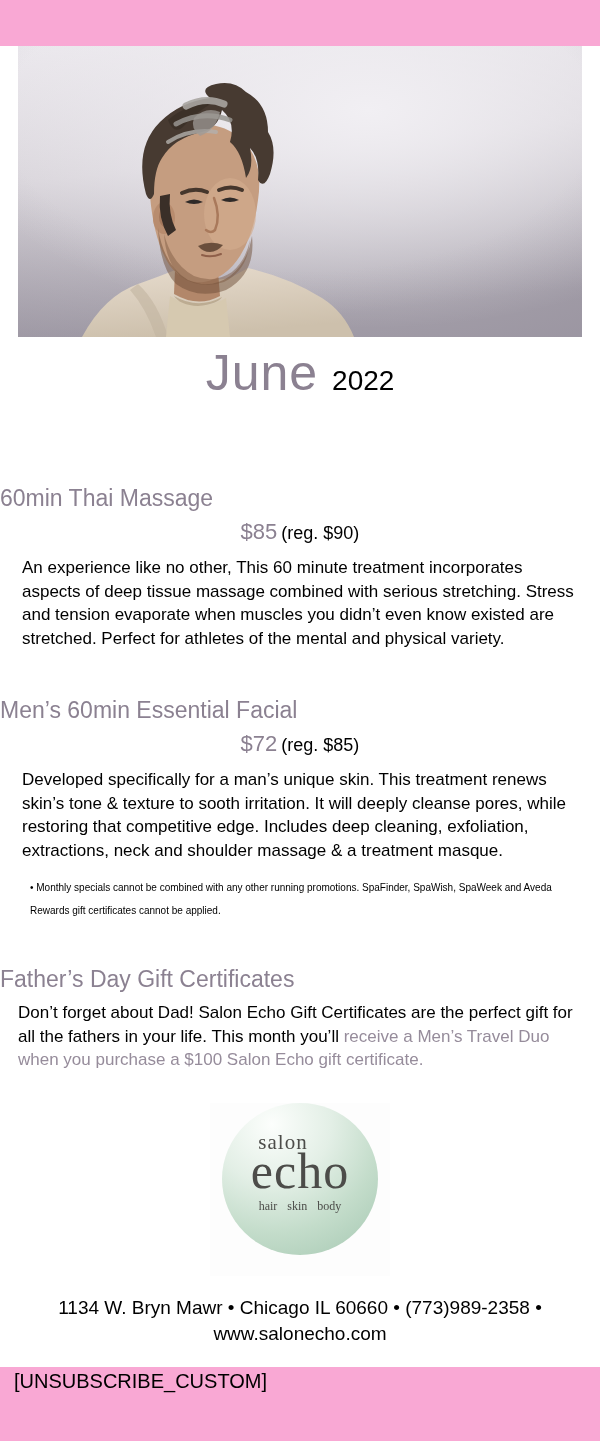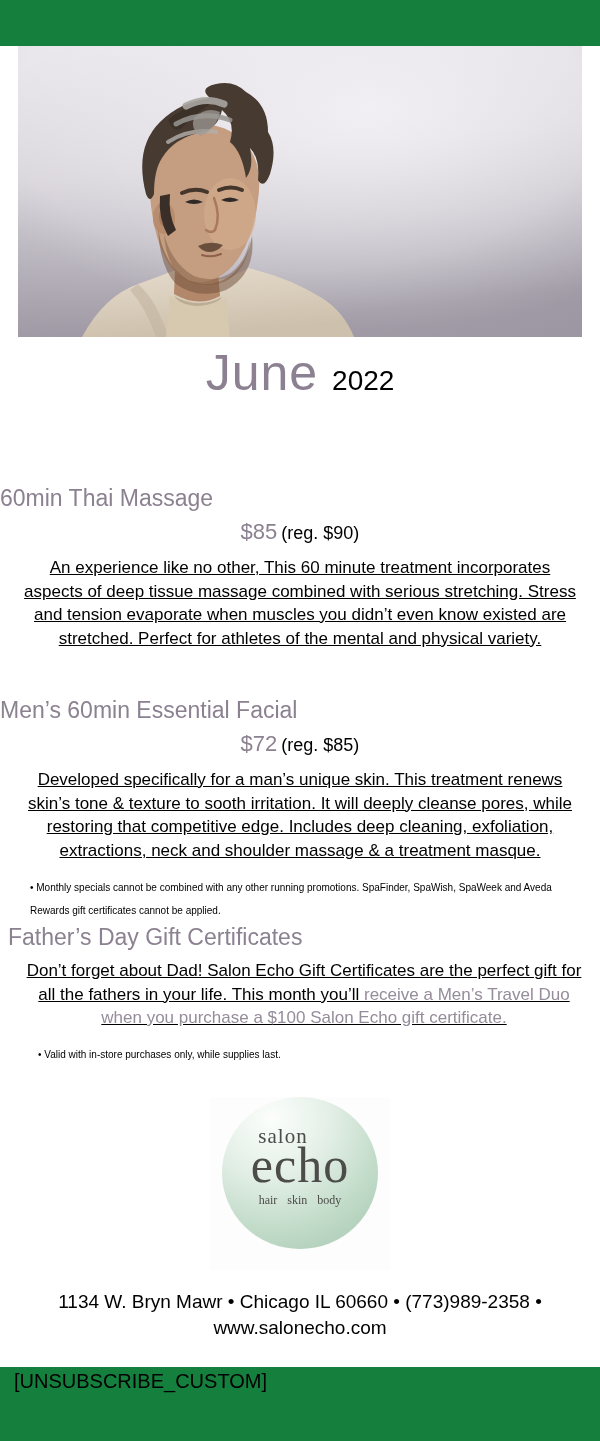--- a/index.html
+++ b/index.html
@@ -1,39 +1,39 @@
 <!DOCTYPE html>
 <html style="--accent: #8b8191; --highlight: #968c9b;"><head>
 <meta charset="utf-8">
 <style>
   html,body{margin:0;padding:0;}
   body{background:#f2f2f3;}
-  .page{position:relative;width:600px;height:1441px;background:#15803d;
+  .page{position:relative;width:600px;height:1441px;background:#f9a8d4;
         font-family:"Liberation Sans",sans-serif;color:#000;overflow:hidden;}
   .card{margin-top:46px;background:#ffffff;height:1321px;overflow:hidden;}
   .hero{margin:0 18px;height:291px;}
   .hero svg{display:block;width:564px;height:291px;}
 
   .masthead{text-align:center;margin-top:8px;line-height:56px;white-space:nowrap;}
   .month{font-size:50px;color:var(--accent,#8b8191);letter-spacing:1px;}
   .year{font-size:28px;color:#000;margin-left:14px;}
 
   h2.sec-title{font-size:23px;font-weight:400;color:var(--accent,#8b8191);
         text-align:left;margin:0;line-height:30px;}
   .price-line{text-align:center;line-height:28px;margin-top:5px;}
   .price{font-size:22px;color:var(--accent,#8b8191);}
   .reg{font-size:18px;color:#000;margin-left:4px;text-align:center;}
-  p.body-text{font-size:17px;line-height:23.5px;text-align:center;
-        margin:8px 22px 0 22px;text-decoration:underline;}
+  p.body-text{font-size:17px;line-height:23.5px;
+        margin:8px 22px 0 22px;}
   p.note{font-size:10px;line-height:23px;color:#000;
         margin:14px 30px 0 30px;}
 
   .sec-1{margin-top:70px;}
   .sec-2{margin-top:45px;}
-  .sec-3{padding-left:8px;}
+  .sec-3{margin-top:42px;}
   .sec-3 p.body-text{margin:7px 18px 0 18px;}
   .sec-3 p.note{margin-top:13px;}
   .highlight{color:var(--highlight,#968c9b);}
 
   .logo-block{width:180px;height:173px;margin:31px auto 0 auto;background:#fdfdfd;}
   .logo-circle{width:156px;height:152px;margin:7px auto 0 auto;border-radius:50%;
         background:radial-gradient(circle at 32% 14%, #fcfefc 0%, #e3efe6 35%, #c3dcca 65%, #a4c7b1 100%);
         text-align:center;color:#4c4c49;overflow:hidden;}
   .logo-salon{font-family:"Liberation Serif",serif;font-size:21px;letter-spacing:1px;
         margin-top:28px;margin-right:34px;line-height:22px;}
@@ -136,21 +136,20 @@
       <div class="price-line">
         <span class="price">$72</span><span class="reg">(reg. $85)</span>
       </div>
       <p class="body-text">Developed specifically for a man’s unique skin. This treatment renews skin’s tone &amp; texture to sooth irritation. It will deeply cleanse pores, while restoring that competitive edge. Includes deep cleaning, exfoliation, extractions, neck and shoulder massage &amp; a treatment masque.</p>
       <p class="note">• Monthly specials cannot be combined with any other running promotions. SpaFinder, SpaWish, SpaWeek and Aveda Rewards gift certificates cannot be applied.</p>
     </section>
 
     <section class="sec-3">
       <h2 class="sec-title">Father’s Day Gift Certificates</h2>
       <p class="body-text"><span>Don’t forget about Dad! Salon Echo Gift Certificates are the perfect gift for all the fathers in your life. This month you’ll </span><span class="highlight">receive a Men’s Travel Duo when you purchase a $100 Salon Echo gift certificate.</span></p>
-      <p class="note">• Valid with in-store purchases only, while supplies last.</p>
     </section>
 
     <div class="logo-block">
       <div class="logo-circle">
         <div class="logo-salon">salon</div>
         <div class="logo-echo">echo</div>
         <div class="logo-tagline">hair skin body</div>
       </div>
     </div>
 

